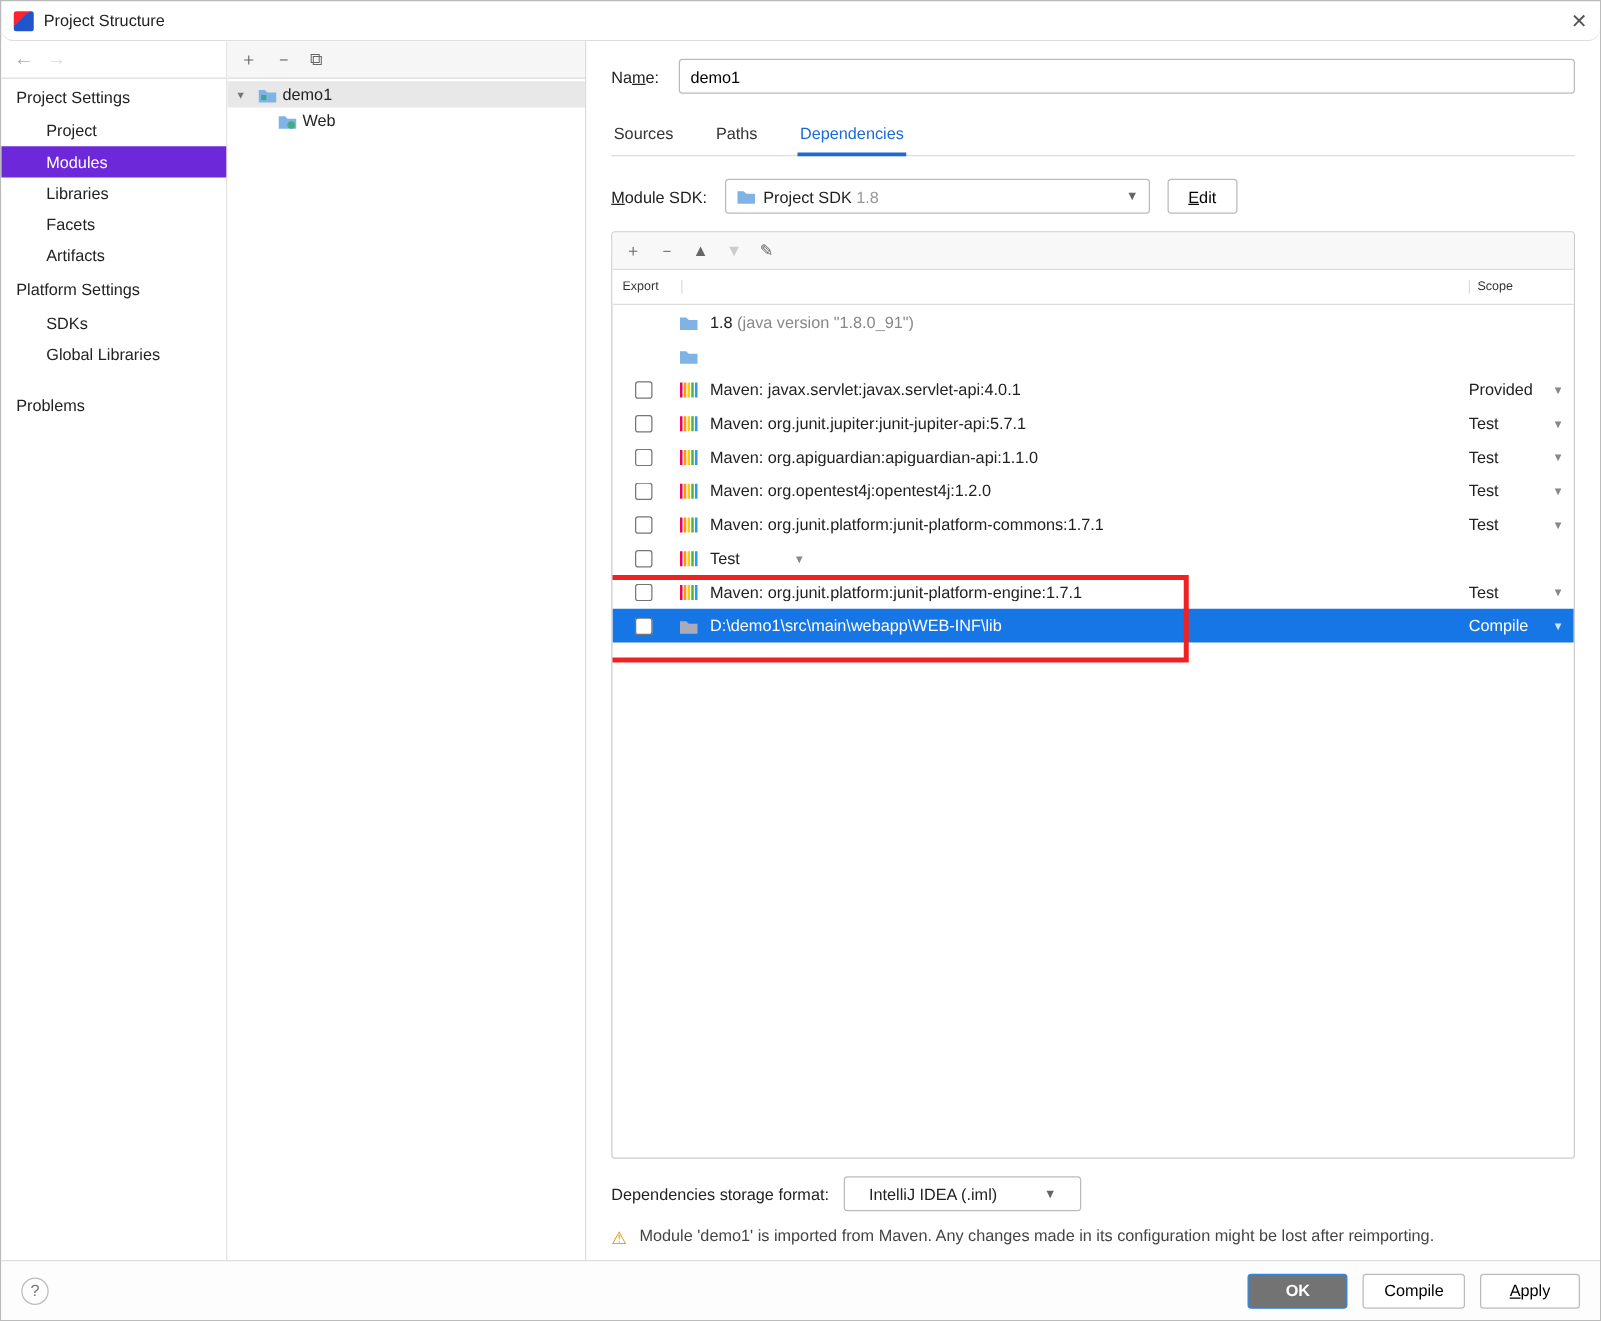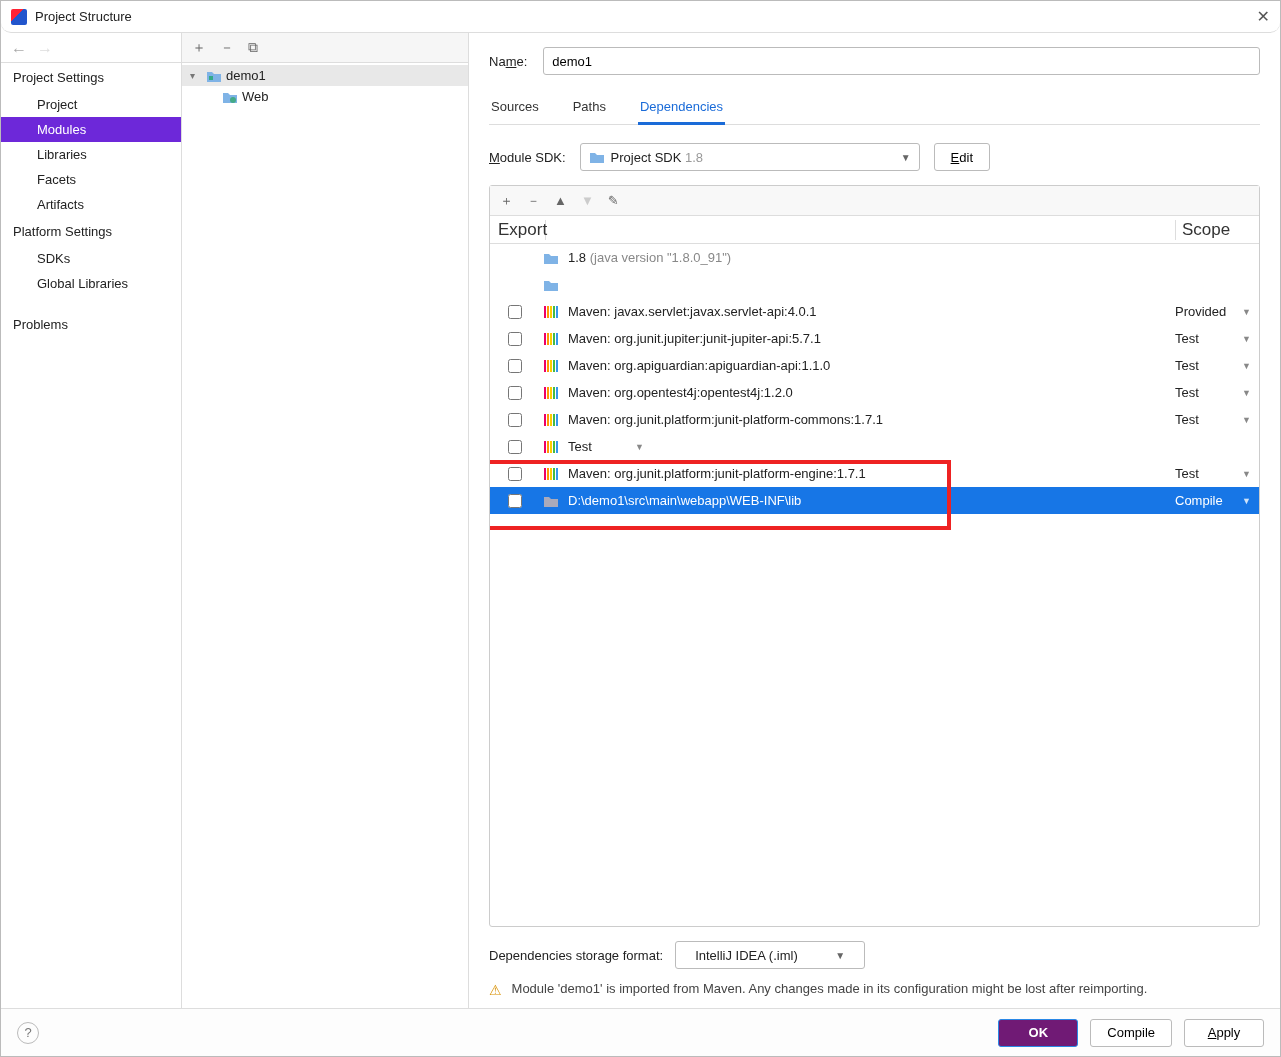--- a/index.html
+++ b/index.html
@@ -105,31 +105,31 @@
 .sdk-row .lbl .ul { text-decoration: underline; }
 .sdk-select {
   flex: 0 0 340px; height: 28px; border: 1px solid #bbb; border-radius: 3px;
   display: flex; align-items: center; padding: 0 8px; gap: 6px; cursor: pointer;
 }
 .sdk-select .arrow { margin-left: auto; color: #666; font-size: 10px; }
 .btn {
   height: 28px; padding: 0 16px; border: 1px solid #bbb; border-radius: 3px;
   background: #fff; cursor: pointer; font-size: 13px;
 }
-.btn.primary { background: #701a75; border-color: #2a88e6; color: #fff; font-weight: 600; }
+.btn.primary { background: #737373; border-color: #2a88e6; color: #fff; font-weight: 600; }
 
 .deps-frame { border: 1px solid #ccc; border-radius: 3px; flex: 1; display: flex; flex-direction: column; min-height: 0; }
 .deps-toolbar {
   height: 30px; border-bottom: 1px solid #ddd; display: flex; align-items: center;
   padding: 0 10px; gap: 14px; color: #666; background: #f8f8f8;
 }
 .deps-toolbar span { cursor: pointer; }
 .deps-header {
   height: 28px; display: flex; align-items: center; border-bottom: 1px solid #ddd;
-  font-size: 17px; color: #333; background: #fff;
+  font-size: 10px; color: #333; background: #fff;
 }
 .deps-header .col-export { width: 56px; padding-left: 8px; border-right: 1px solid #ddd; }
 .deps-header .col-name { flex: 1; }
 .deps-header .col-scope { width: 84px; padding-left: 6px; border-left: 1px solid #ddd; }
 .deps-body { flex: 1; overflow: auto; position: relative; }
 .dep-row { height: 27px; display: flex; align-items: center; padding: 0 6px; gap: 8px; }
 .dep-row .chkcell { width: 38px; display: flex; justify-content: center; }
 .dep-row input[type=checkbox] { width: 14px; height: 14px; }
 .dep-row .iconcell { width: 18px; display: flex; align-items: center; justify-content: center; }
 .dep-row .namecell { flex: 1; white-space: nowrap; overflow: hidden; text-overflow: ellipsis; }

